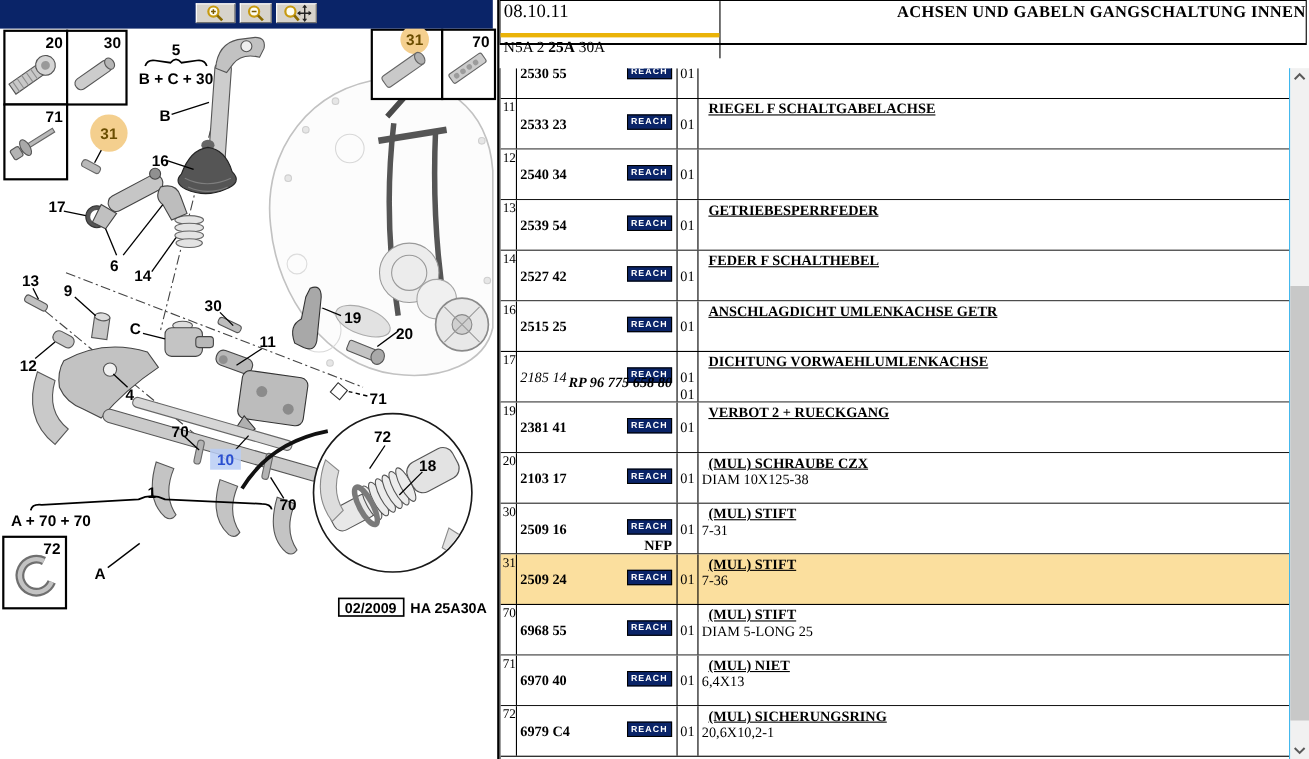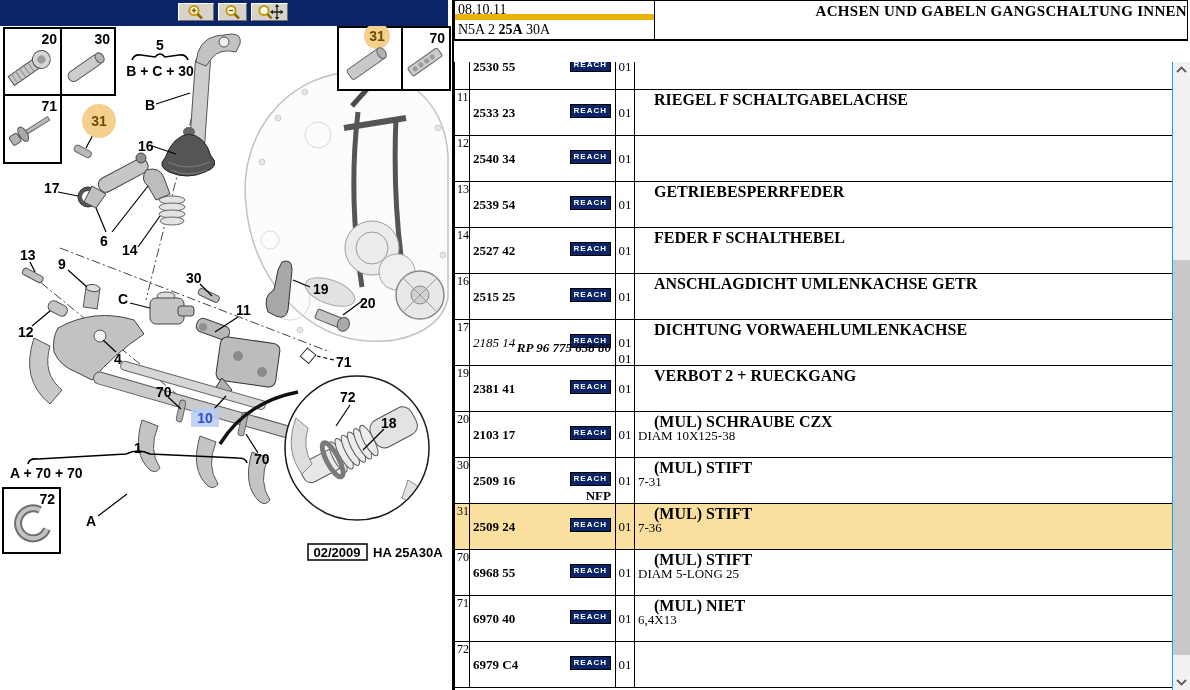--- a/index.html
+++ b/index.html
@@ -11,21 +11,21 @@
   .tbtn{position:absolute;top:3px;height:18px;background:#d7d3cb;border-top:1px solid #fff;
         border-left:1px solid #fff;border-right:1px solid #6f6f6f;border-bottom:1px solid #6f6f6f;
         display:flex;align-items:center;justify-content:center;cursor:pointer;}
   
   .divider{position:absolute;left:452px;top:0;width:2px;height:690px;background:#000;}
   
   .hdr{position:absolute;left:454px;top:0;width:734px;height:41px;border:1px solid #000;
        border-bottom:2px solid #000;display:grid;grid-template-columns:200px 1fr;background:#fff;
        font-family:"Liberation Serif",serif;}
   .hdr-left{border-right:1px solid #000;}
-  .hdr-date{height:19px;border-bottom:6px solid #eab308;font-size:14px;line-height:18px;padding-left:3px;}
+  .hdr-date{height:33px;border-bottom:4px solid #eab308;font-size:17px;line-height:18px;padding-left:3px;}
   .hdr-code{height:19px;font-size:14px;line-height:19px;padding-left:3px;}
   .hdr-title{font-size:15px;font-weight:bold;text-align:right;padding-top:2px;letter-spacing:.3px;}
   
   .viewport{position:absolute;left:454px;top:62px;width:719px;height:628px;
             border-left:1px solid #000;border-right:1px solid #0ea5e9;overflow:hidden;background:#fff;
             font-family:"Liberation Serif",serif;}
   .partial{height:28px;overflow:hidden;position:relative;border-bottom:1px solid #000;}
   .partial .prow{position:absolute;top:-18px;left:0;width:717px;border-bottom:none;}
   .prow{display:grid;grid-template-columns:15px 146px 19px auto;height:46px;
         border-bottom:1px solid #000;background:#fff;}
@@ -35,21 +35,21 @@
   .ref{position:absolute;left:2px;top:0;font-size:12px;}
   .part{position:absolute;left:3px;top:15px;font-size:13px;font-weight:bold;white-space:nowrap;}
   .part.it{font-weight:normal;font-style:italic;}
   .reach{position:absolute;right:4px;top:14px;background:var(--navy,#0a2468);color:#fff;
          border:1px solid #000;font-family:"Liberation Sans",sans-serif;font-size:8px;
          font-weight:bold;letter-spacing:1px;padding:2px 3px;line-height:1;cursor:pointer;text-align:right;}
   .note{position:absolute;right:4px;top:30px;font-size:13px;font-weight:bold;}
   .altpart{position:absolute;right:4px;top:20px;font-size:13px;font-weight:bold;font-style:italic;white-space:nowrap;}
   .qty{position:absolute;left:0;top:15px;width:100%;text-align:center;font-size:13px;}
   .qty2{position:absolute;left:0;top:31px;width:100%;text-align:center;font-size:13px;}
-  .dname{position:absolute;left:19px;top:1px;font-size:16px;font-weight:bold;white-space:nowrap;}
+  .dname{position:absolute;left:9px;top:1px;font-size:13px;font-weight:bold;white-space:nowrap;text-decoration:underline;}
   .dspec{position:absolute;left:3px;top:16px;font-size:13px;white-space:nowrap;}
   
   .sbar{position:absolute;left:1173px;top:62px;width:17px;height:628px;background:#f1f1f1;}
   .sbtn{position:absolute;left:0;width:17px;height:16px;display:flex;align-items:center;justify-content:center;cursor:pointer;}
   .sthumb{position:absolute;left:0;top:198px;width:17px;height:395px;background:#c8c8c8;cursor:pointer;}
   
   .diagram{position:absolute;left:0;top:0;width:452px;height:690px;}
   svg text{font-family:"Liberation Sans",sans-serif;font-weight:bold;font-size:14px;fill:#000;}
   svg text.sm{font-size:13px;}
   svg text.hl-num{fill:#6b4d00;}
@@ -603,20 +603,24 @@
       <div class="c2">
         <span class="part">6979 C4</span>
         <span class="reach">REACH</span>
         <span class="note"></span>
         <span class="altpart"></span>
       </div>
       <div class="c3">
         <span class="qty">01</span>
         <span class="qty2"></span>
       </div>
+      <div class="c4">
+        <span class="dname">(MUL) SICHERUNGSRING</span>
+        <span class="dspec">20,6X10,2-1</span>
+      </div>
     </div>
       </div>
   </div>
 
   <div class="sbar">
     <div class="sbtn" style="top:0;">
       <svg width="13" height="10" viewBox="0 0 13 10">
         <path d="M2,7 L6.5,2.5 L11,7" fill="none" stroke="#5a5a5a" stroke-width="1.8"></path>
       </svg>
     </div>

